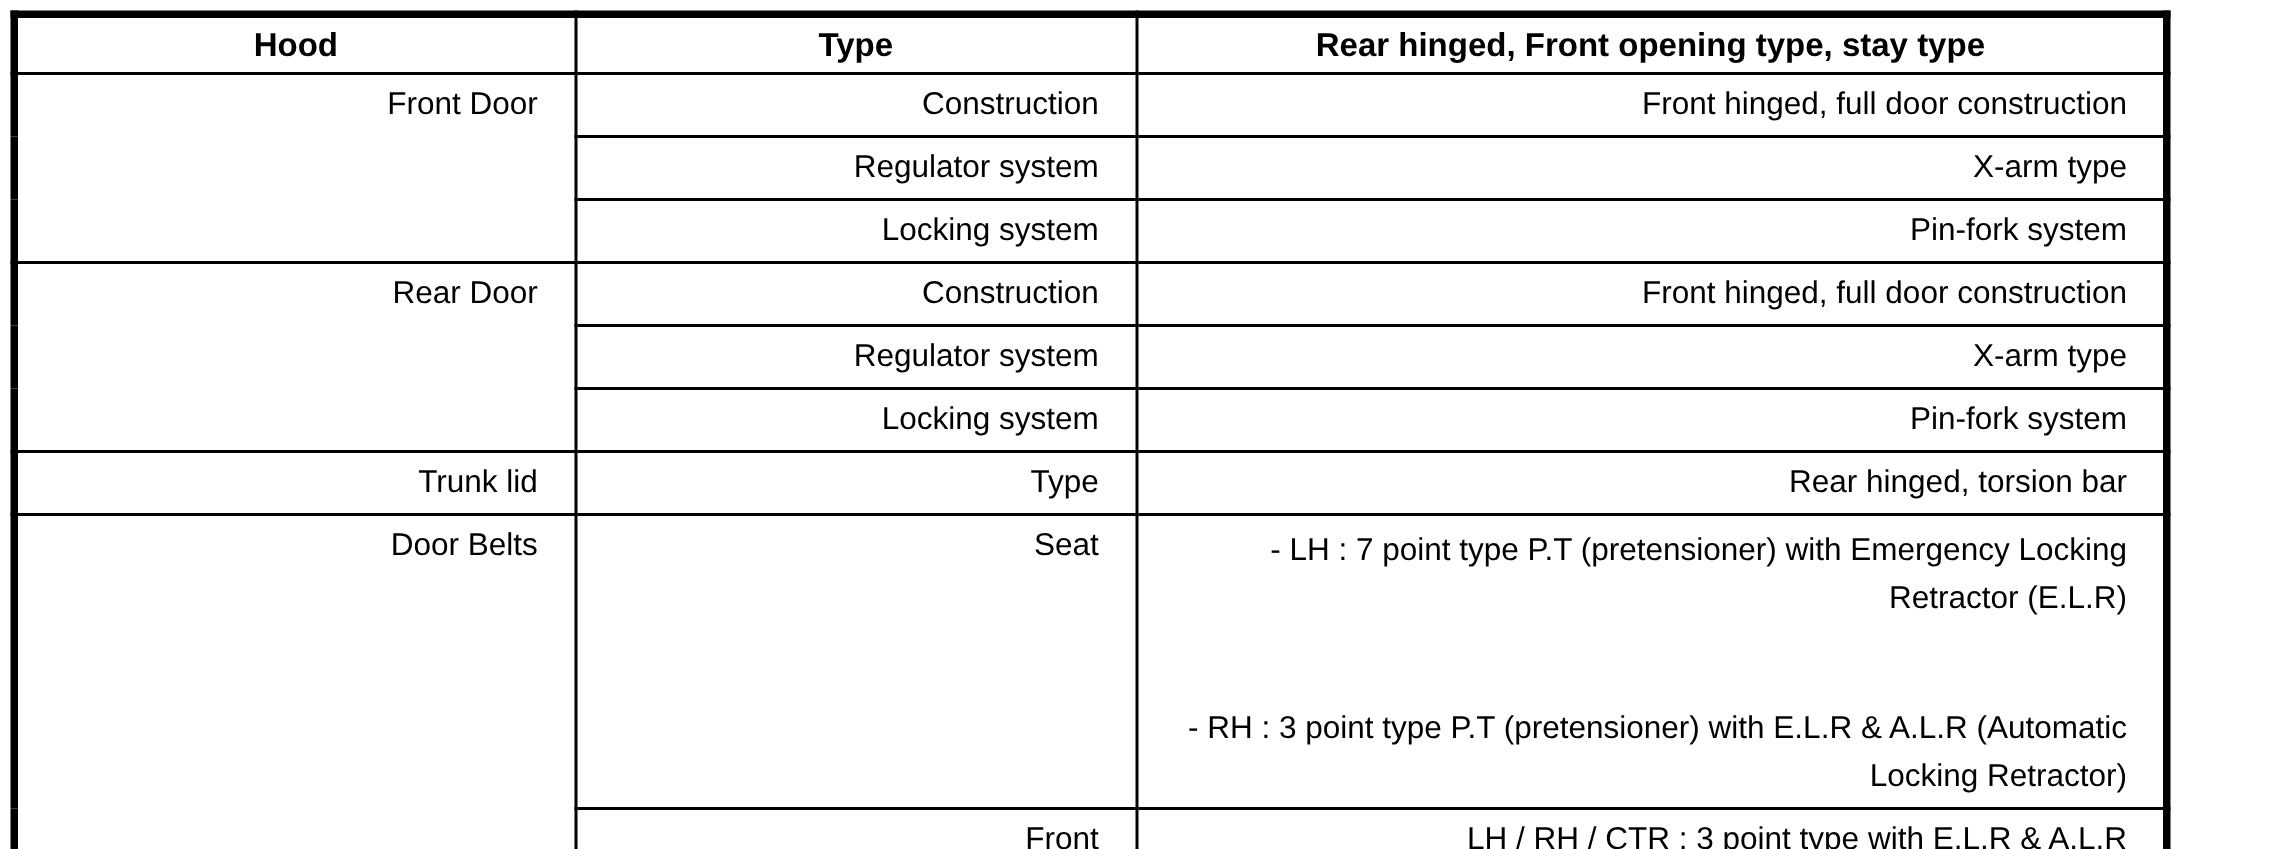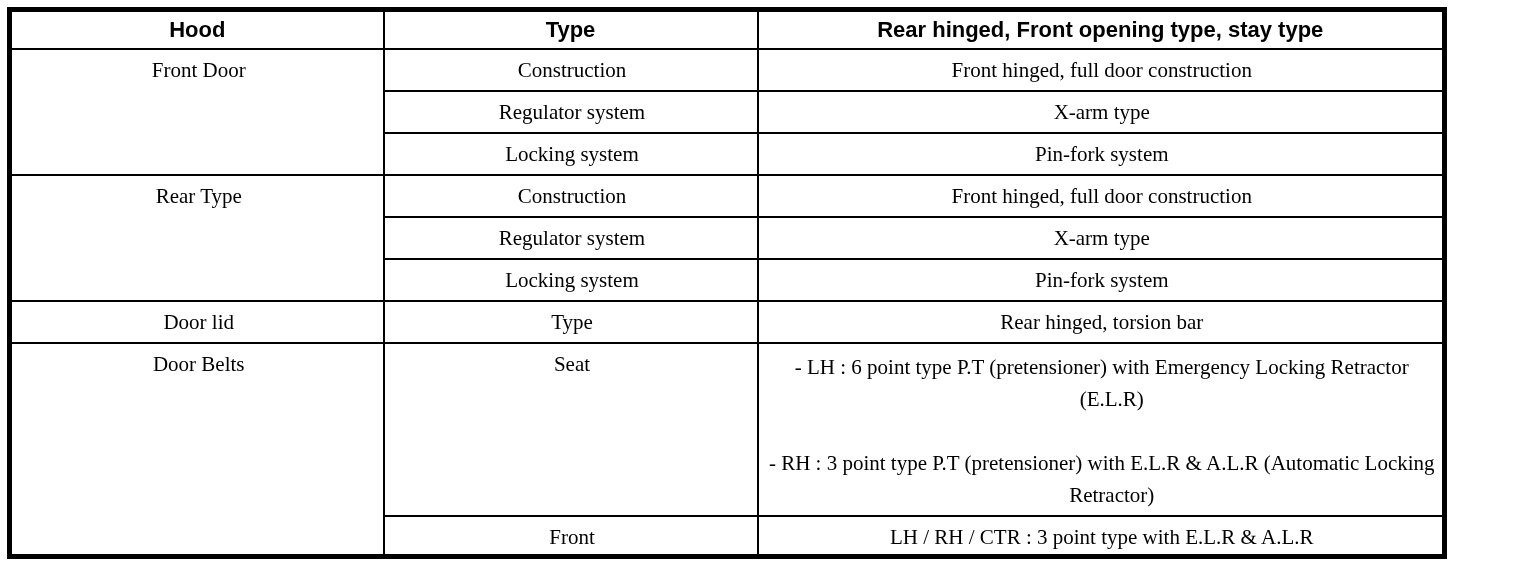--- a/index.html
+++ b/index.html
@@ -33,37 +33,36 @@
   .spec-table th {
     font-weight: bold;
     font-size: 22px;
     text-align: center;
     vertical-align: middle;
     height: 39px;
     padding: 2px 6px;
   }
   .spec-table td {
     vertical-align: top;
-    text-align: center;
-    padding: 7px 4px 4px 7px;
+    text-align: right;
+    padding: 7px 24px 4px 7px;
     line-height: 26px;
-    font-family: Liberation Serif, serif;
   }
   tr.r-std { height: 42px; }
   tr.r-tall { height: 172px; }
   tr.r-last { height: 41px; }
   td.bullets p {
     margin: 0;
     padding-left: 20px;
     text-indent: -20px;
     max-width: 700px;
     line-height: 32px;
   }
   td.bullets p + p {
-    margin-top: 32px;
+    margin-top: 55px;
   }
 </style>
 </head>
 <body>
 
 <div class="page">
   <table class="spec-table">
     <colgroup>
       <col class="c1">
       <col class="c2">
@@ -84,44 +83,44 @@
       <tr class="r-std">
         <td>Regulator system</td>
         <td>X-arm type</td>
       </tr>
       <tr class="r-std">
         <td>Locking system</td>
         <td>Pin-fork system</td>
       </tr>
 
       <tr class="r-std">
-        <td rowspan="3">Rear Type</td>
+        <td rowspan="3">Rear Door</td>
         <td>Construction</td>
         <td>Front hinged, full door construction</td>
       </tr>
       <tr class="r-std">
         <td>Regulator system</td>
         <td>X-arm type</td>
       </tr>
       <tr class="r-std">
         <td>Locking system</td>
         <td>Pin-fork system</td>
       </tr>
 
       <tr class="r-std">
-        <td>Door lid</td>
+        <td>Trunk lid</td>
         <td>Type</td>
         <td>Rear hinged, torsion bar</td>
       </tr>
 
       <tr class="r-tall">
         <td rowspan="2">Door Belts</td>
         <td>Seat</td>
         <td class="bullets">
-          <p>- LH : 6 point type P.T (pretensioner) with Emergency Locking Retractor (E.L.R)</p>
+          <p>- LH : 7 point type P.T (pretensioner) with Emergency Locking Retractor (E.L.R)</p>
           <p>- RH : 3 point type P.T (pretensioner) with E.L.R &amp; A.L.R (Automatic Locking Retractor)</p>
         </td>
       </tr>
       <tr class="r-last">
         <td>Front</td>
         <td>LH / RH / CTR : 3 point type with E.L.R &amp; A.L.R</td>
       </tr>
     </tbody>
   </table>
 </div>

